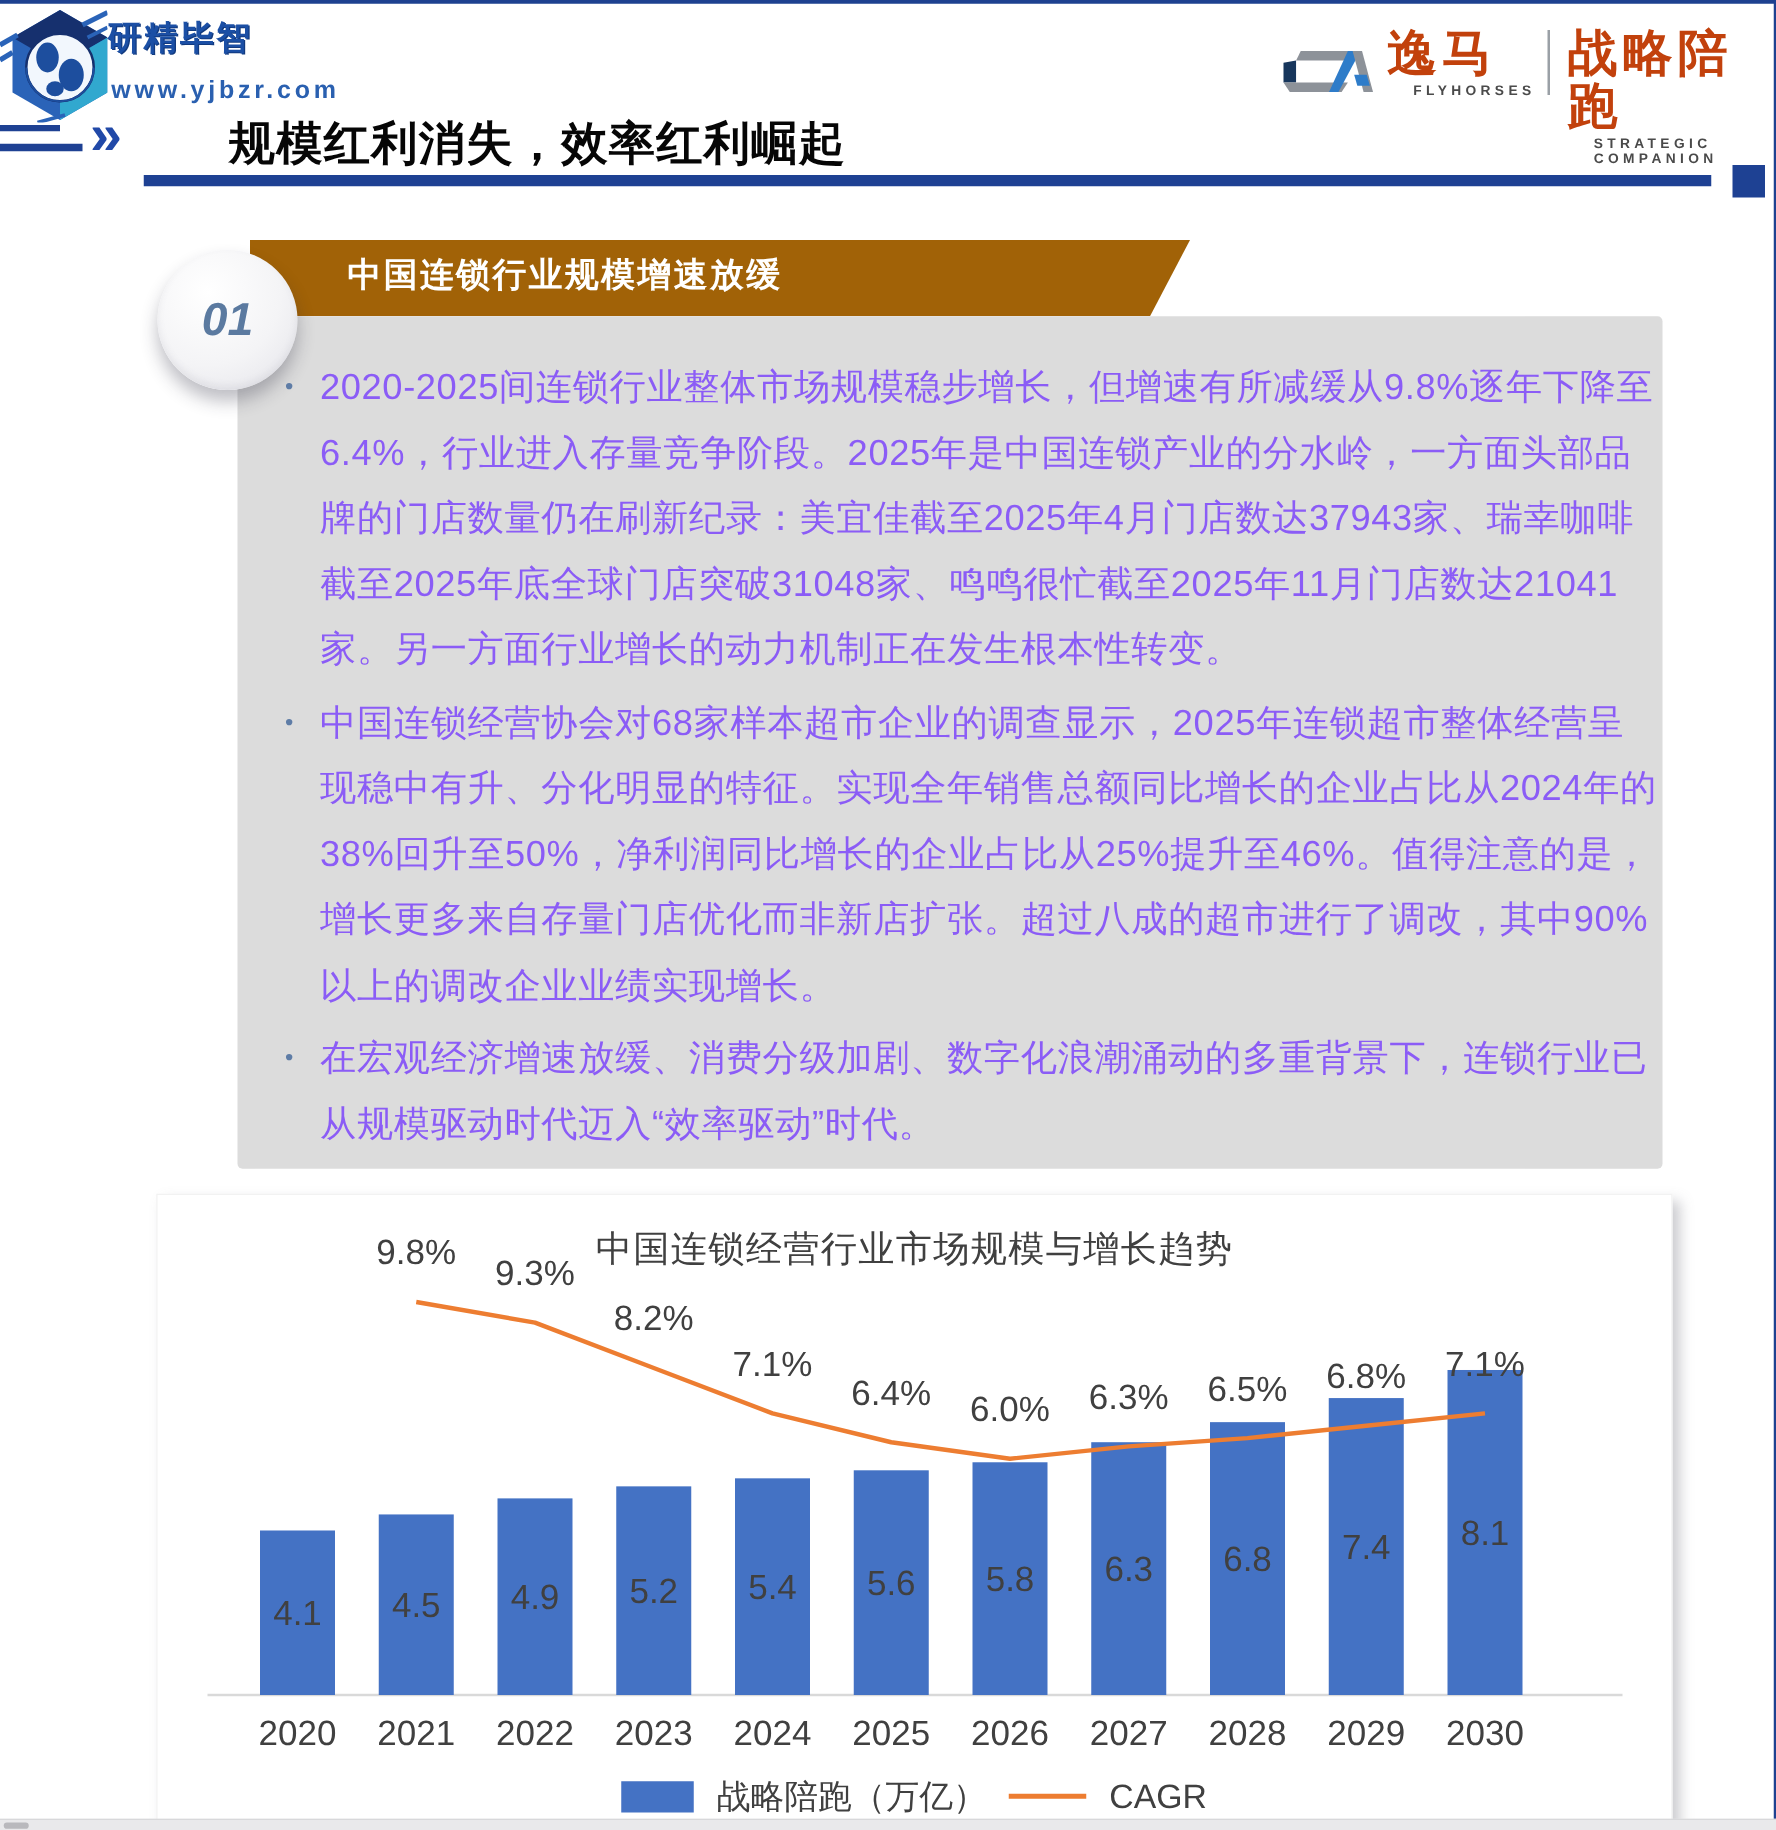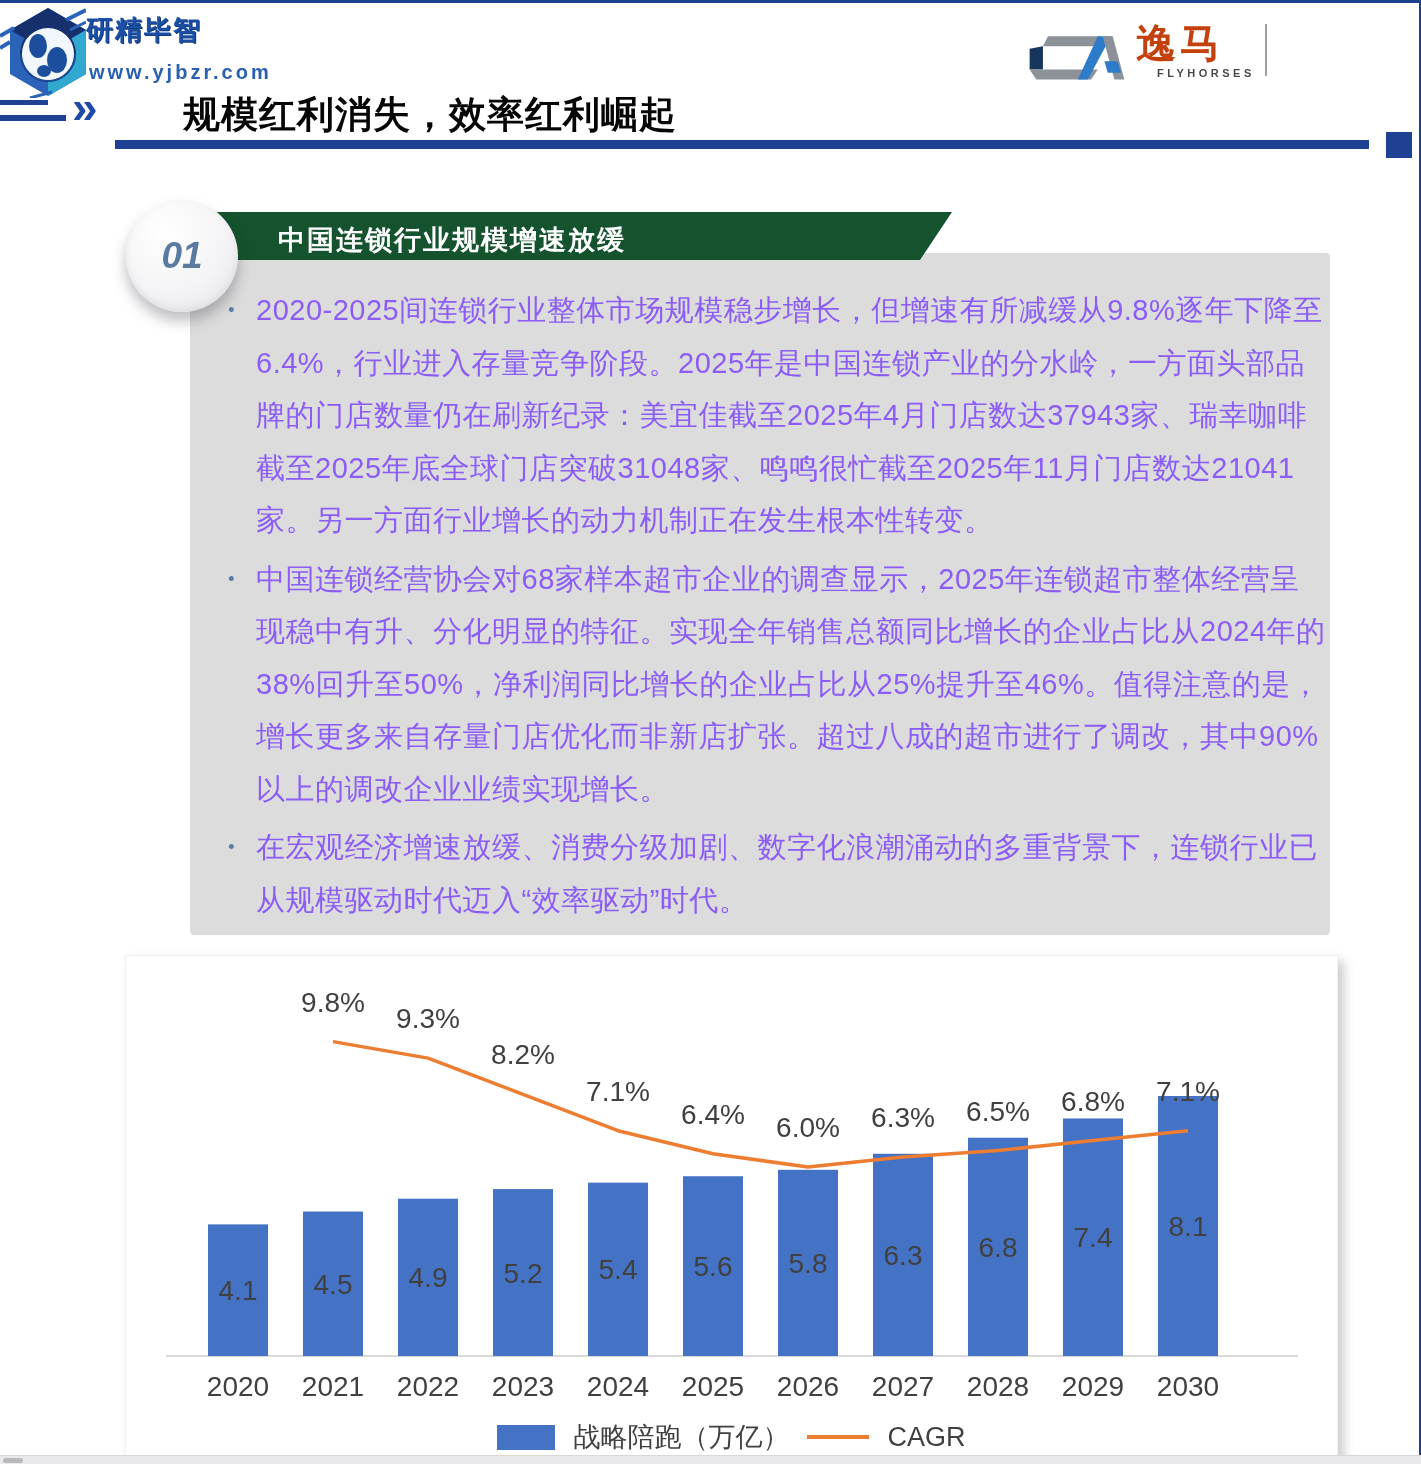--- a/index.html
+++ b/index.html
@@ -32,21 +32,21 @@
   
   .deco-line1 { position:absolute; left:0; top:100px; width:48px; height:5px; background:#1E4193; }
   .deco-line2 { position:absolute; left:0; top:115px; width:66px; height:6px; background:#1E4193; }
   .chevrons   { position:absolute; left:72px; top:80px; font-size:46px; font-weight:900; color:#2149A8; }
   .page-title { position:absolute; left:183px; top:90px; font-size:37px; font-weight:900; color:#060606; letter-spacing:1px; }
   .title-rule { position:absolute; left:115px; top:140px; width:1254px; height:9px; background:#1E4193; }
   .title-square { position:absolute; left:1386px; top:132px; width:26px; height:26px; background:#1E4193; }
 
   
   .gray-box { position:absolute; left:190px; top:253px; width:1140px; height:682px; background:#DCDCDC; border-radius:4px; }
-  .banner { position:absolute; left:200px; top:212px; width:752px; height:48px; background:#14532d;
+  .banner { position:absolute; left:200px; top:192px; width:752px; height:61px; background:#a16207;
             clip-path:polygon(0 0, 100% 0, calc(100% - 32px) 100%, 0 100%); }
   .banner-label { padding-left:78px; line-height:57px; font-size:27px; font-weight:bold; color:#ffffff; letter-spacing:2px; }
   .num-circle { position:absolute; left:126px; top:200px; width:112px; height:112px; border-radius:50%;
                 background:radial-gradient(circle at 36% 30%, #ffffff 0%, #f4f4f6 55%, #e2e2e8 100%);
                 box-shadow:0 9px 14px rgba(40,40,60,0.30), inset 0 -3px 6px rgba(120,120,140,0.12);
                 display:flex; align-items:center; justify-content:center; }
   .num-circle span { font-size:37px; font-weight:900; font-style:italic; color:#5b7aa0; }
 
   .bullets { position:absolute; left:222px; top:284px; width:1106px; }
   .bullet { display:flex; margin-bottom:6px; }
@@ -97,20 +97,24 @@
     <polygon points="14,50 96,50 88,62 22,62" fill="#8d9299"></polygon>
     <polygon points="96,10 112,10 84,62 72,62" fill="#2e7cc9"></polygon>
     <polygon points="102,10 114,10 128,62 116,62" fill="#8d9299"></polygon>
     <polygon points="104,40 120,40 124,54 108,54" fill="#2e7cc9"></polygon>
   </svg>
   <div class="lr-block">
     <span class="lr-cn">逸马</span>
     <span class="lr-en">FLYHORSES</span>
   </div>
   <div class="lr-divider"></div>
+  <div class="lr-block">
+    <span class="lr-cn">战略陪跑</span>
+    <span class="lr-en">STRATEGIC COMPANION</span>
+  </div>
 </div>
 
 <div class="deco-line1"></div>
 <div class="deco-line2"></div>
 <div class="chevrons">»</div>
 <h1 class="page-title">规模红利消失，效率红利崛起</h1>
 <div class="title-rule"></div>
 <div class="title-square"></div>
 
 <div class="gray-box"></div>
@@ -177,20 +181,21 @@
       <text x="397" y="108.40000000000003" text-anchor="middle" font-size="28" fill="#404040">8.2%</text>
       <text x="492" y="144.70000000000002" text-anchor="middle" font-size="28" fill="#404040">7.1%</text>
       <text x="587" y="167.79999999999998" text-anchor="middle" font-size="28" fill="#404040">6.4%</text>
       <text x="682" y="181" text-anchor="middle" font-size="28" fill="#404040">6.0%</text>
       <text x="777" y="171.1" text-anchor="middle" font-size="28" fill="#404040">6.3%</text>
       <text x="872" y="164.5" text-anchor="middle" font-size="28" fill="#404040">6.5%</text>
       <text x="967" y="154.6" text-anchor="middle" font-size="28" fill="#404040">6.8%</text>
       <text x="1062" y="144.70000000000002" text-anchor="middle" font-size="28" fill="#404040">7.1%</text>
       <polyline points="207,85.59999999999998 302,102.09999999999998 397,138.40000000000003 492,174.70000000000002 587,197.79999999999998 682,211 777,201.1 872,194.5 967,184.6 1062,174.70000000000002" fill="none" stroke="#ED7D31" stroke-width="3.5" stroke-linejoin="round"></polyline>
     </svg>
+  <div class="chart-title">中国连锁经营行业市场规模与增长趋势</div>
   <div class="legend">
     <span class="legend-swatch"></span>
     <span class="legend-text">战略陪跑（万亿）</span>
     <span class="legend-line"></span>
     <span class="legend-text">CAGR</span>
   </div>
 </div>
 
 <div class="hscroll-track">
   <div class="hscroll-thumb"></div>

